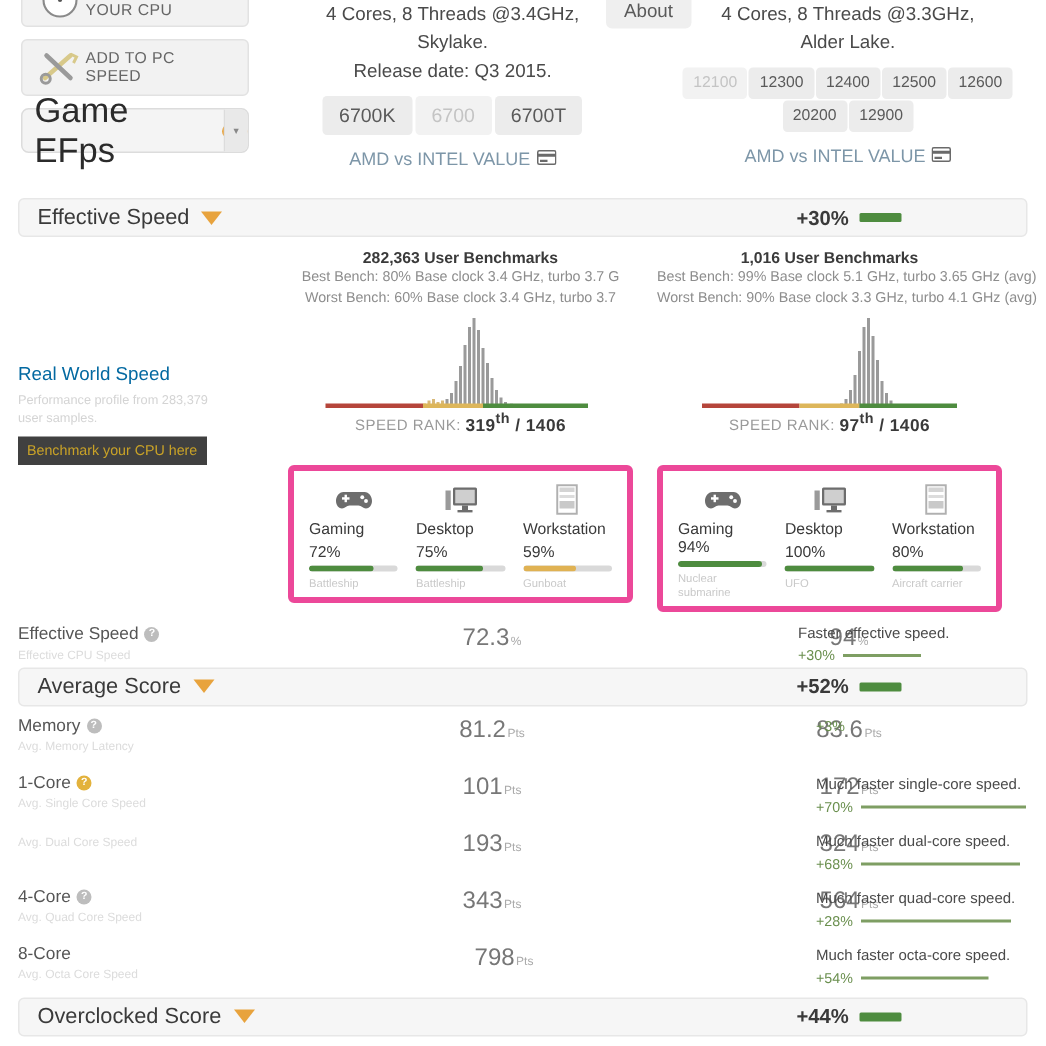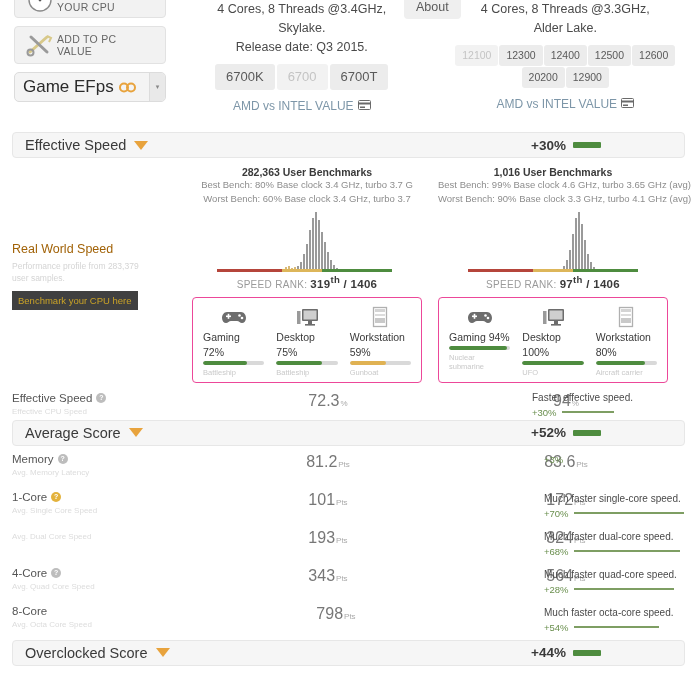--- a/index.html
+++ b/index.html
@@ -42,21 +42,21 @@
     background: #f4f4f4;
     border: 1px solid #dcdcdc;
     border-radius: 5px;
     height: 30px;
     width: 152px;
     display: flex;
     align-items: center;
     position: relative;
     padding-left: 8px;
   }
-  .efps-label { font-size: 17px; color: #2b2b2b; font-weight: 400; }
+  .efps-label { font-size: 23px; color: #2b2b2b; font-weight: 400; }
   .efps-badge {
     margin-left: 5px; width: 17px; height: 11px;
     display: inline-flex; align-items: center; justify-content: center;
   }
   .efps-caret {
     position: absolute; right: 0; top: 0; bottom: 0; width: 16px;
     background: #e9e9e9; border-left: 1px solid #dcdcdc;
     border-radius: 0 4px 4px 0;
     display: flex; align-items: center; justify-content: center;
     font-size: 7px; color: #888;
@@ -119,21 +119,21 @@
   .section-pct {
     position: absolute; left: 518px;
     font-size: 13.5px; font-weight: bold; color: #3a3a3a;
     display: flex; align-items: center; gap: 7px;
   }
   .section-pct .bar { display: inline-block; width: 28px; height: 6px; background: #4e8c3f; border-radius: 1px; }
 
   
   .es-body { display: flex; padding: 6px 12px 0; position: relative; }
   .es-left { width: 180px; padding-top: 78px; }
-  .rws-title { font-size: 12.5px; color: #a16207; }
+  .rws-title { font-size: 12.5px; color: #0369a1; }
   .rws-sub { font-size: 8.5px; color: #d4d4d4; line-height: 12px; margin-top: 4px; width: 145px; }
   .bench-link {
     display: inline-block; margin-top: 7px;
     background: #404040;
     color: #c9a227;
     font-size: 9.5px;
     padding: 4px 6px;
   }
 
   .es-col { width: 230px; text-align: center; }
@@ -141,25 +141,25 @@
   .bm-count { font-size: 10.5px; font-weight: bold; color: #3a3a3a; margin-top: 2px; }
   .bm-line { font-size: 9.5px; color: #8d8d8d; line-height: 14px; white-space: nowrap; }
 
   .hist-wrap { height: 62px; position: relative; margin-top: 4px; }
   .hist-svg { display: block; margin: 0 auto; }
   .speed-rank { font-size: 10px; color: #9a9a9a; margin-top: 2px; letter-spacing: .3px; }
   .speed-rank b { color: #3a3a3a; font-size: 11.5px; }
 
   
   .cases {
-    border: 1px solid #ec4899;
+    border: 4px solid #ec4899;
     border-radius: 4px;
     display: flex;
     padding: 6px 4px 5px;
-    margin-top: 7px;
+    margin-top: 20px;
     background: #fff;
   }
   .case { flex: 1; padding: 0 6px; text-align: left; }
   .case-icon { height: 26px; display: flex; align-items: center; justify-content: center; }
   .case-name { font-size: 10.5px; color: #3a3a3a; margin-top: 1px; }
   .case-pct { font-size: 10.5px; color: #3a3a3a; margin-top: 3px; }
   .case-bar { height: 4px; background: #d9d9d9; border-radius: 2px; margin-top: 3px; position: relative; overflow: hidden; }
   .case-bar i { position: absolute; left: 0; top: 0; bottom: 0; display: block; border-radius: 2px; }
   .case-sub { font-size: 7.5px; color: #c9c9c9; margin-top: 3px; line-height: 9px; }
 
@@ -211,21 +211,21 @@
       <span class="side-btn-icon">
         <svg width="30" height="26" viewBox="0 0 30 26">
           <line x1="5" y1="20" x2="22" y2="5" stroke="#d8c98a" stroke-width="3" stroke-linecap="round"></line>
           <line x1="22" y1="20" x2="6" y2="5" stroke="#9a9a9a" stroke-width="3" stroke-linecap="round"></line>
           <circle cx="5.5" cy="20.5" r="3" fill="none" stroke="#9a9a9a" stroke-width="2"></circle>
           <path d="M22 4 l4 2 -2 4" fill="none" stroke="#d8c98a" stroke-width="2"></path>
         </svg>
       </span>
       <span class="side-btn-text">
         <span>ADD TO PC</span>
-        <span class="l2">VALUE</span>
+        <span class="l2">SPEED</span>
       </span>
     </div>
 
     <div class="efps">
       <span class="efps-label">Game EFps</span>
       <span class="efps-badge">
         <svg width="17" height="11" viewBox="0 0 17 11">
           <circle cx="5" cy="5.5" r="4" fill="none" stroke="#e8a33d" stroke-width="2"></circle>
           <circle cx="12" cy="5.5" r="4" fill="none" stroke="#e8a33d" stroke-width="2"></circle>
         </svg>
@@ -395,21 +395,21 @@
         <div class="case-bar">
             <i style="width:59%;background:#e0b253"></i>
           </div>
         <div class="case-sub">Gunboat</div>
       </div>
     </div>
   </div>
 
   <div class="es-col second">
     <div class="bm-count">1,016 User Benchmarks</div>
-    <div class="bm-line">Best Bench: 99% Base clock 4.6 GHz, turbo 3.65 GHz (avg)</div>
+    <div class="bm-line">Best Bench: 99% Base clock 5.1 GHz, turbo 3.65 GHz (avg)</div>
     <div class="bm-line">Worst Bench: 90% Base clock 3.3 GHz, turbo 4.1 GHz (avg)</div>
     <div class="hist-wrap">
       <svg class="hist-svg" width="200" height="62" viewBox="0 0 200 62">
         <g fill="#9a9a9a">
           <rect x="113" y="50" width="2" height="12"></rect>
             <rect x="116" y="40" width="2" height="22"></rect>
           <rect x="119" y="24" width="2" height="38"></rect>
             <rect x="122" y="8" width="2" height="54"></rect>
           <rect x="125" y="2" width="2" height="60"></rect>
             <rect x="128" y="14" width="2" height="48"></rect>

